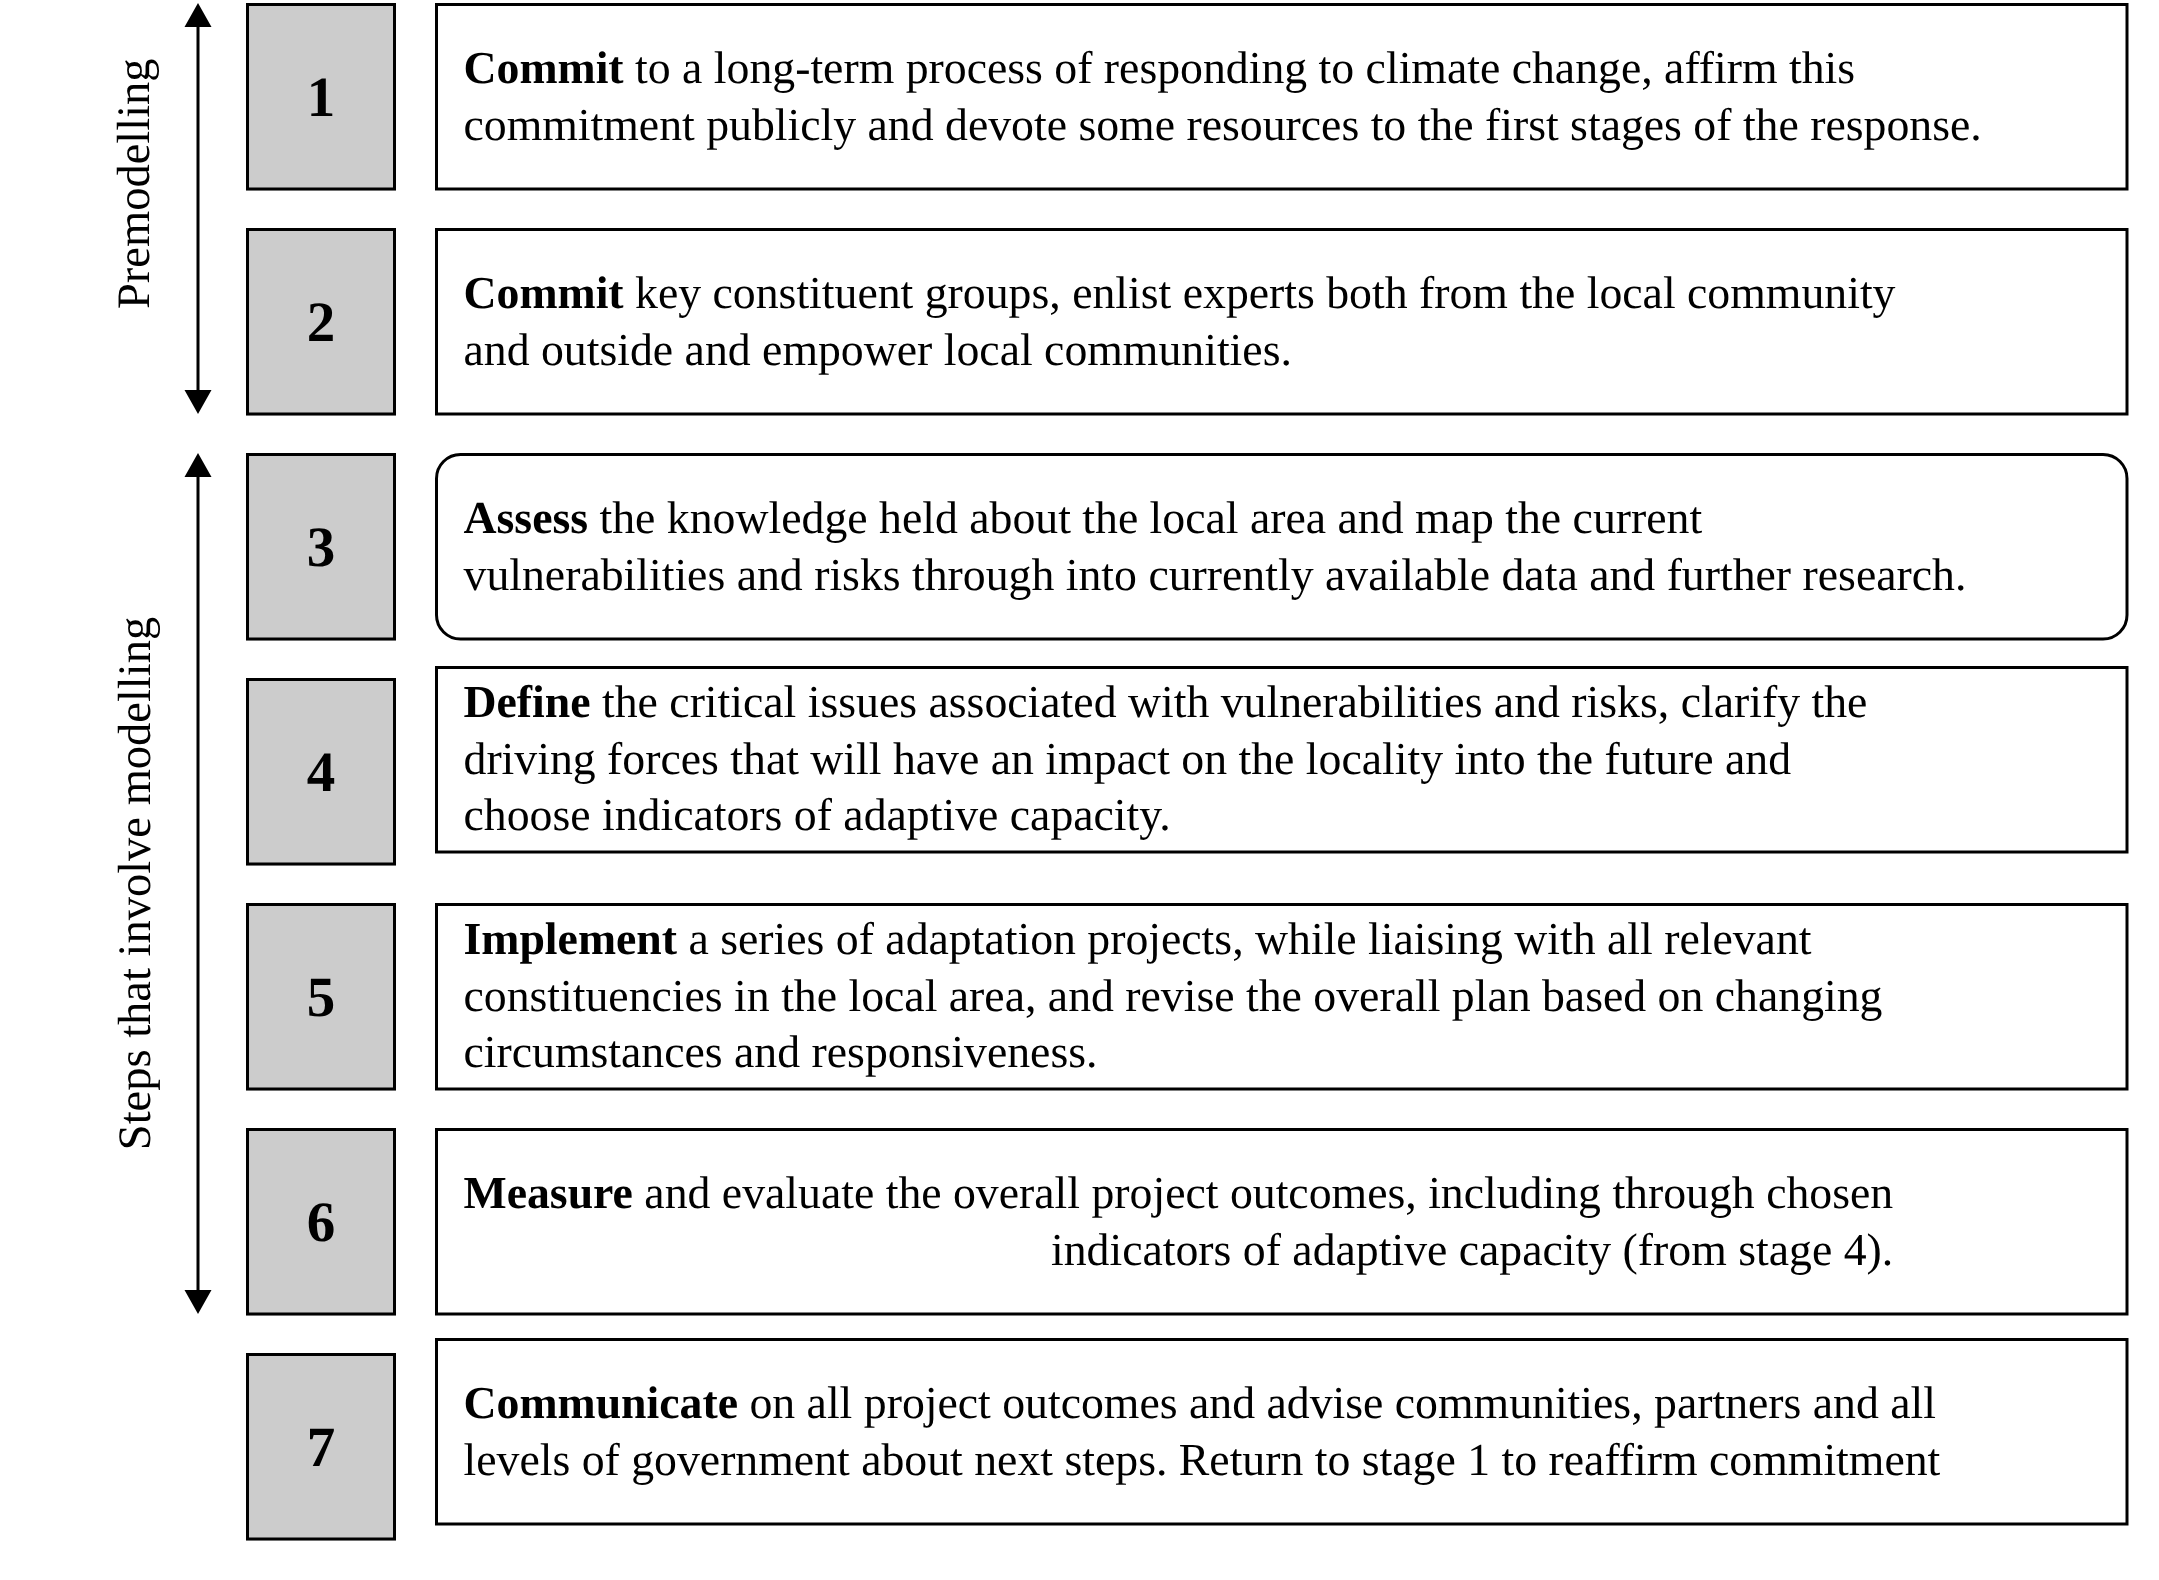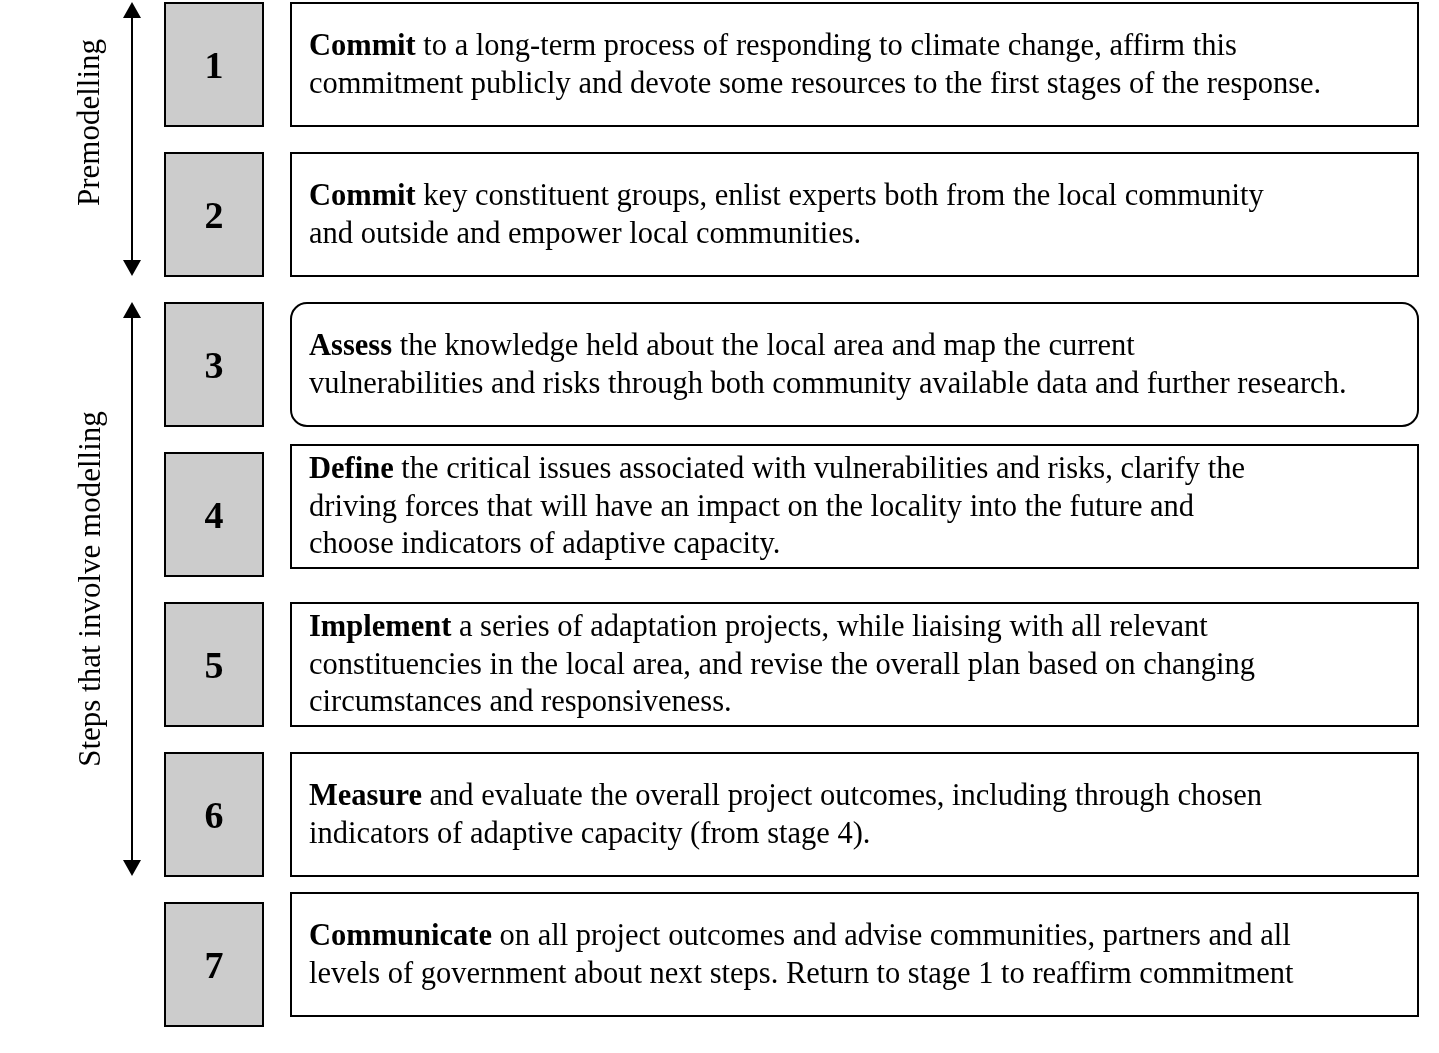--- a/index.html
+++ b/index.html
@@ -59,21 +59,21 @@
       <span>and outside and empower local communities.</span>
     </div>
   </div>
 </div>
 
 <div>
   <div class="numbox" style="top:302px;">3</div>
   <div class="textbox" style="top:302px;border-radius:17px;">
     <div class="txt">
       <b>Assess</b><span> the knowledge held about the local area and map the current</span><br>
-      <span>vulnerabilities and risks through both community available data and further research.</span>
+      <span>vulnerabilities and risks through into currently available data and further research.</span>
     </div>
   </div>
 </div>
 
 <div>
   <div class="numbox" style="top:452px;">4</div>
   <div class="textbox" style="top:444px;">
     <div class="txt">
       <b>Define</b><span> the critical issues associated with vulnerabilities and risks, clarify the</span><br>
       <span>driving forces that will have an impact on the locality into the future and</span><br>
@@ -88,21 +88,21 @@
     <div class="txt">
       <b>Implement</b><span> a series of adaptation projects, while liaising with all relevant</span><br>
       <span>constituencies in the local area, and revise the overall plan based on changing</span><br>
       <span>circumstances and responsiveness.</span>
     </div>
   </div>
 </div>
 
 <div>
   <div class="numbox" style="top:752px;">6</div>
-  <div class="textbox" style="top:752px;">
+  <div class="textbox" style="top:752px;text-align:right;">
     <div class="txt">
       <b>Measure</b><span> and evaluate the overall project outcomes, including through chosen</span><br>
       <span>indicators of adaptive capacity (from stage 4).</span>
     </div>
   </div>
 </div>
 
 <div>
   <div class="numbox" style="top:902px;">7</div>
   <div class="textbox" style="top:892px;">

